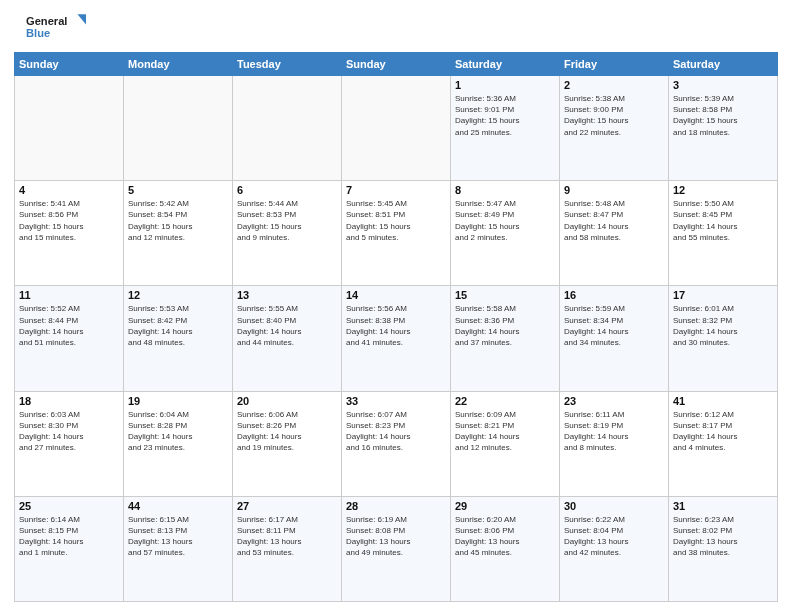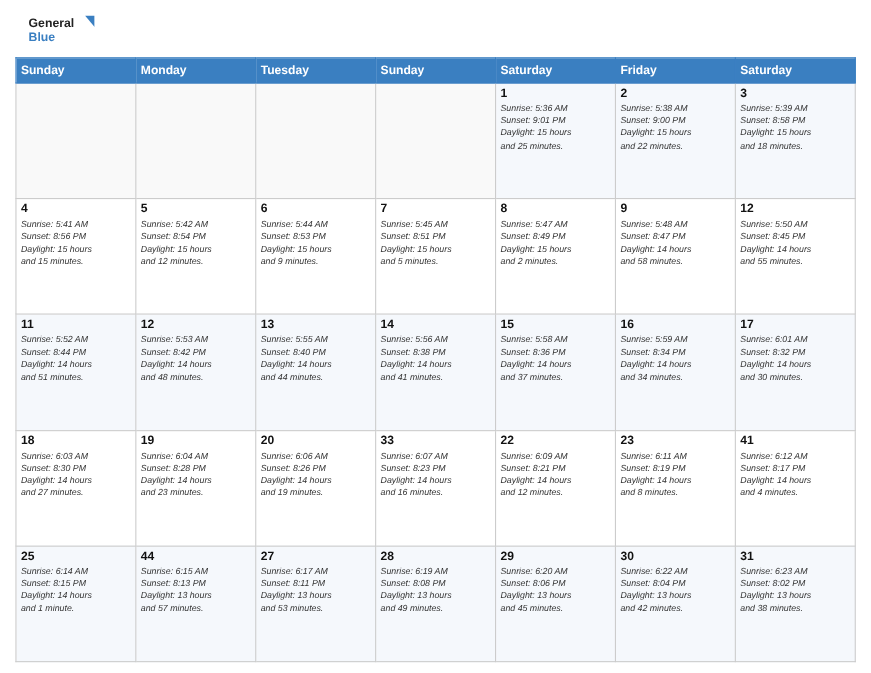--- a/index.html
+++ b/index.html
@@ -76,21 +76,20 @@
       font-size: 11px;
       font-weight: bold;
       display: block;
       margin-bottom: 2px;
       color: #111;
     }
     .day-info {
       font-size: 8px;
       line-height: 1.4;
       color: #333;
-      font-style: italic;
     }
     td.empty {
       background: #f9f9f9 !important;
     }
   </style>
 </head>
 <body>
 
 <div class="page">
   <div class="header">

